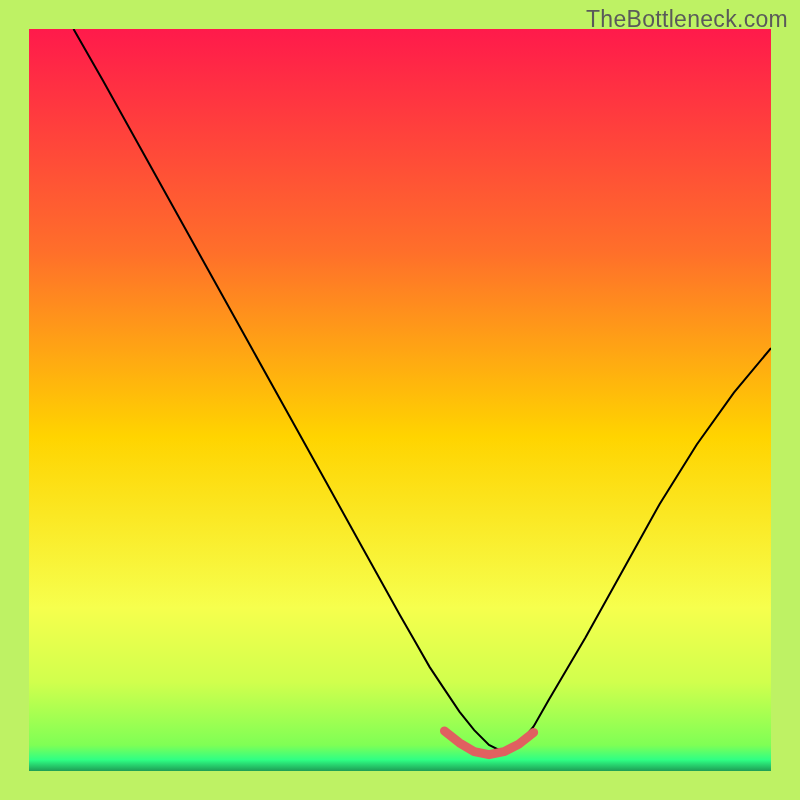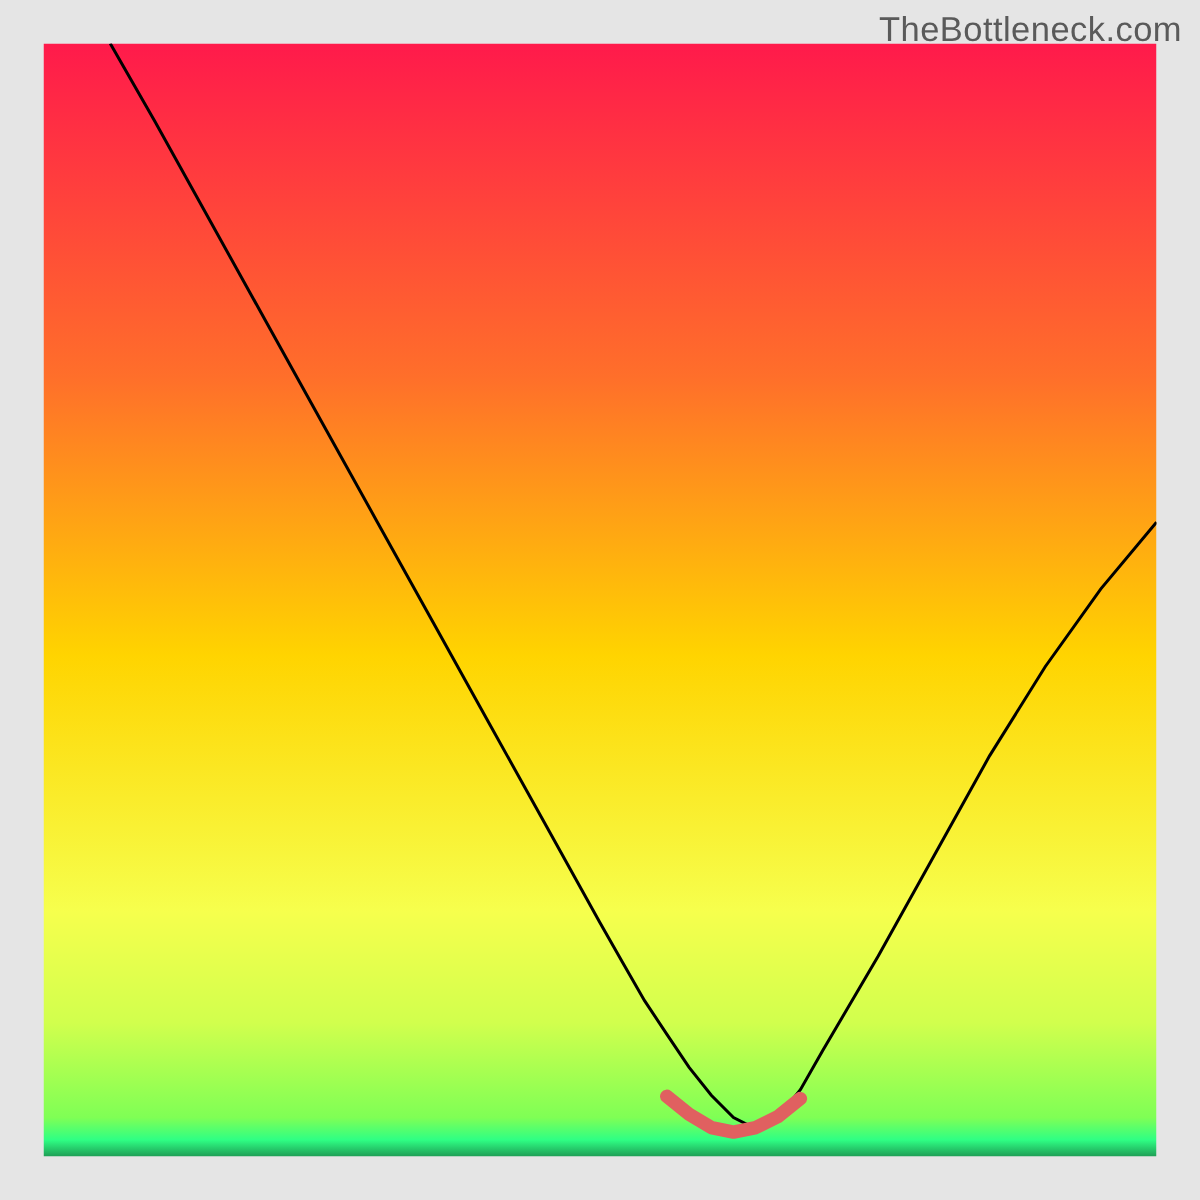--- a/index.html
+++ b/index.html
@@ -8,21 +8,21 @@
     width: 800px;
     height: 800px;
     background: #000;
     overflow: hidden;
     font-family: Arial, Helvetica, sans-serif;
   }
   .stage {
     position: relative;
     width: 800px;
     height: 800px;
-    background: #e5e5e5;
+    background: #bef264;
   }
   .watermark {
     position: absolute;
     top: 6px;
     right: 12px;
     color: #5a5a5a;
     font-size: 23px;
     font-weight: 400;
     letter-spacing: 0.3px;
     z-index: 10;

